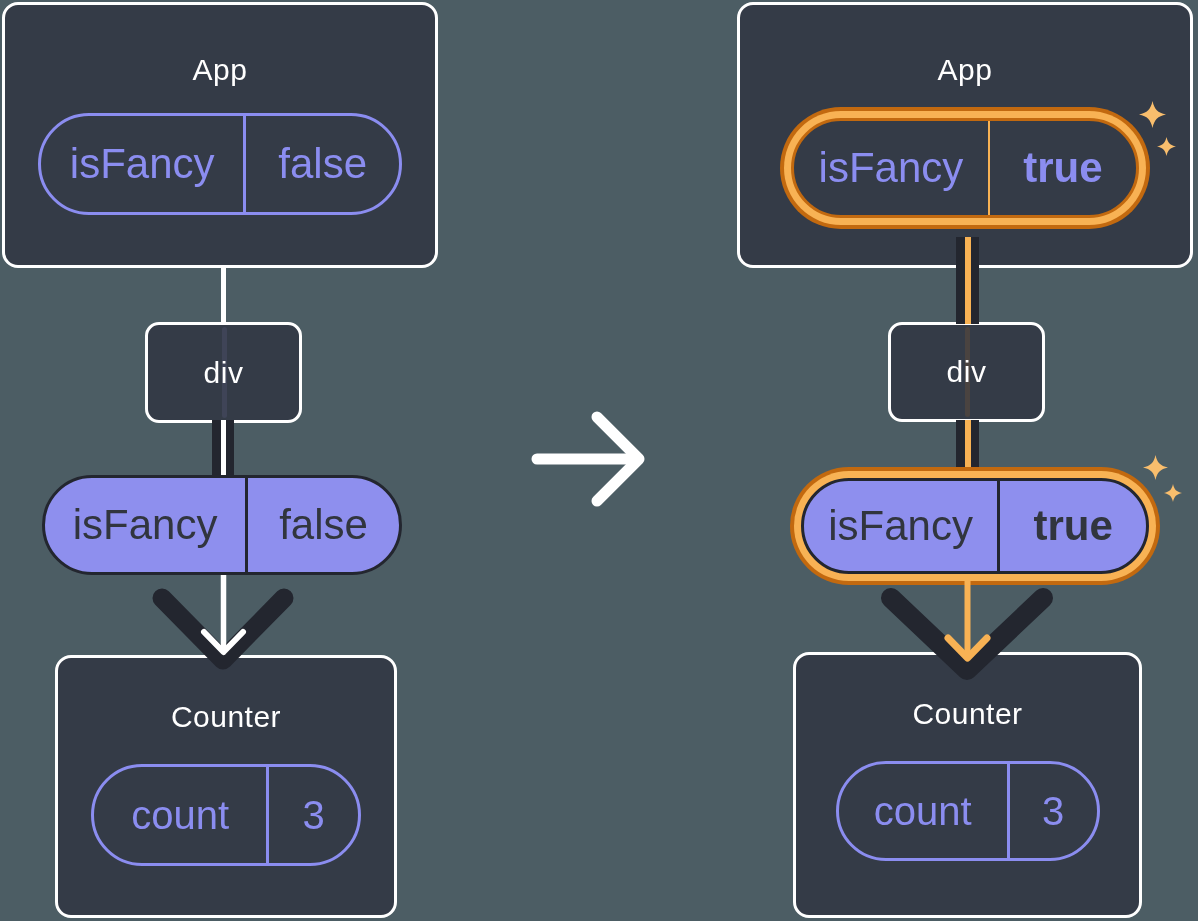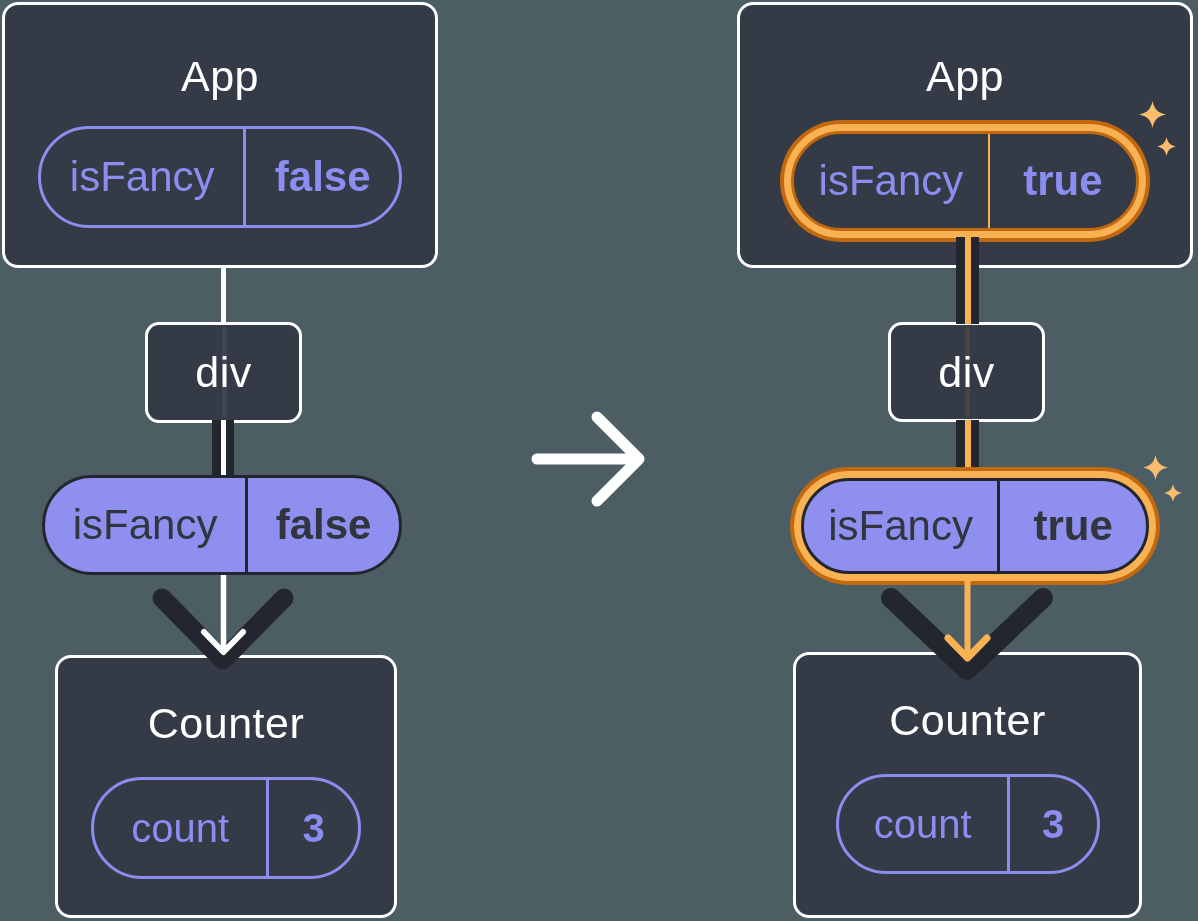--- a/index.html
+++ b/index.html
@@ -7,37 +7,37 @@
     --purple-fill:#8E8FEE; --dark-text:#31353E; --orange-dark:#C2690F;
     --orange-light:#F8B254; --sparkle:#F9BE6D; --ghost-left:#3F4457;
     --ghost-right:#4A4340; --white:#FFFFFF;
   }
   * { margin:0; padding:0; box-sizing:border-box; }
   body { font-family:"Liberation Sans", sans-serif; background:var(--background); }
   .stage { position:relative; width:1198px; height:921px; background:var(--background); overflow:hidden; }
 
   .node-box { position:absolute; background:var(--box); border:3px solid var(--white);
     border-radius:16px; display:flex; flex-direction:column; align-items:center; z-index:1; }
-  .node-title { color:var(--white); font-size:43px; line-height:1; letter-spacing:.5px; }
+  .node-title { color:var(--white); font-size:30px; line-height:1; letter-spacing:.5px; }
 
   .app-before { left:2px; top:2px; width:436px; height:266px; padding-top:50px; gap:28px; }
   .app-after  { left:737px; top:2px; width:456px; height:266px; padding-top:50px; gap:22px; }
   .div-before { left:145px; top:322px; width:157px; height:101px; border-radius:14px; justify-content:center; }
   .div-after  { left:888px; top:322px; width:157px; height:100px; border-radius:14px; justify-content:center; }
   .counter-before { left:55px; top:655px; width:342px; height:263px; padding-top:44px; gap:32px; }
   .counter-after  { left:793px; top:652px; width:349px; height:266px; padding-top:44px; gap:32px; }
 
   .ghost-line { position:absolute; top:2px; bottom:2px; left:calc(50% - 2px); width:5px; border-radius:3px; }
   .div-before .ghost-line { background:var(--ghost-left); }
   .div-after  .ghost-line { background:var(--ghost-right); }
   .div-title { position:relative; z-index:2; }
 
   .pill { display:flex; align-items:stretch; border-radius:60px; }
   .pill .cell { flex:57 0 0; display:flex; align-items:center; justify-content:center; }
-  .pill .cell.value { flex:43 0 0;font-weight:bold; }
+  .pill .cell.value { flex:43 0 0; }
 
   .pill-outline { width:364px; height:102px; border:3px solid var(--purple);
     color:var(--purple); font-size:42px; }
   .pill-outline .cell:first-child { border-right:3px solid var(--purple); }
 
   .counter-pill { width:270px; height:102px; border:3px solid var(--purple);
     color:var(--purple); font-size:40px; }
   .counter-after .counter-pill { width:264px; height:100px; }
   .counter-pill .cell { flex:66 0 0;text-align:right; }
   .counter-pill .cell.value { flex:34 0 0; }

